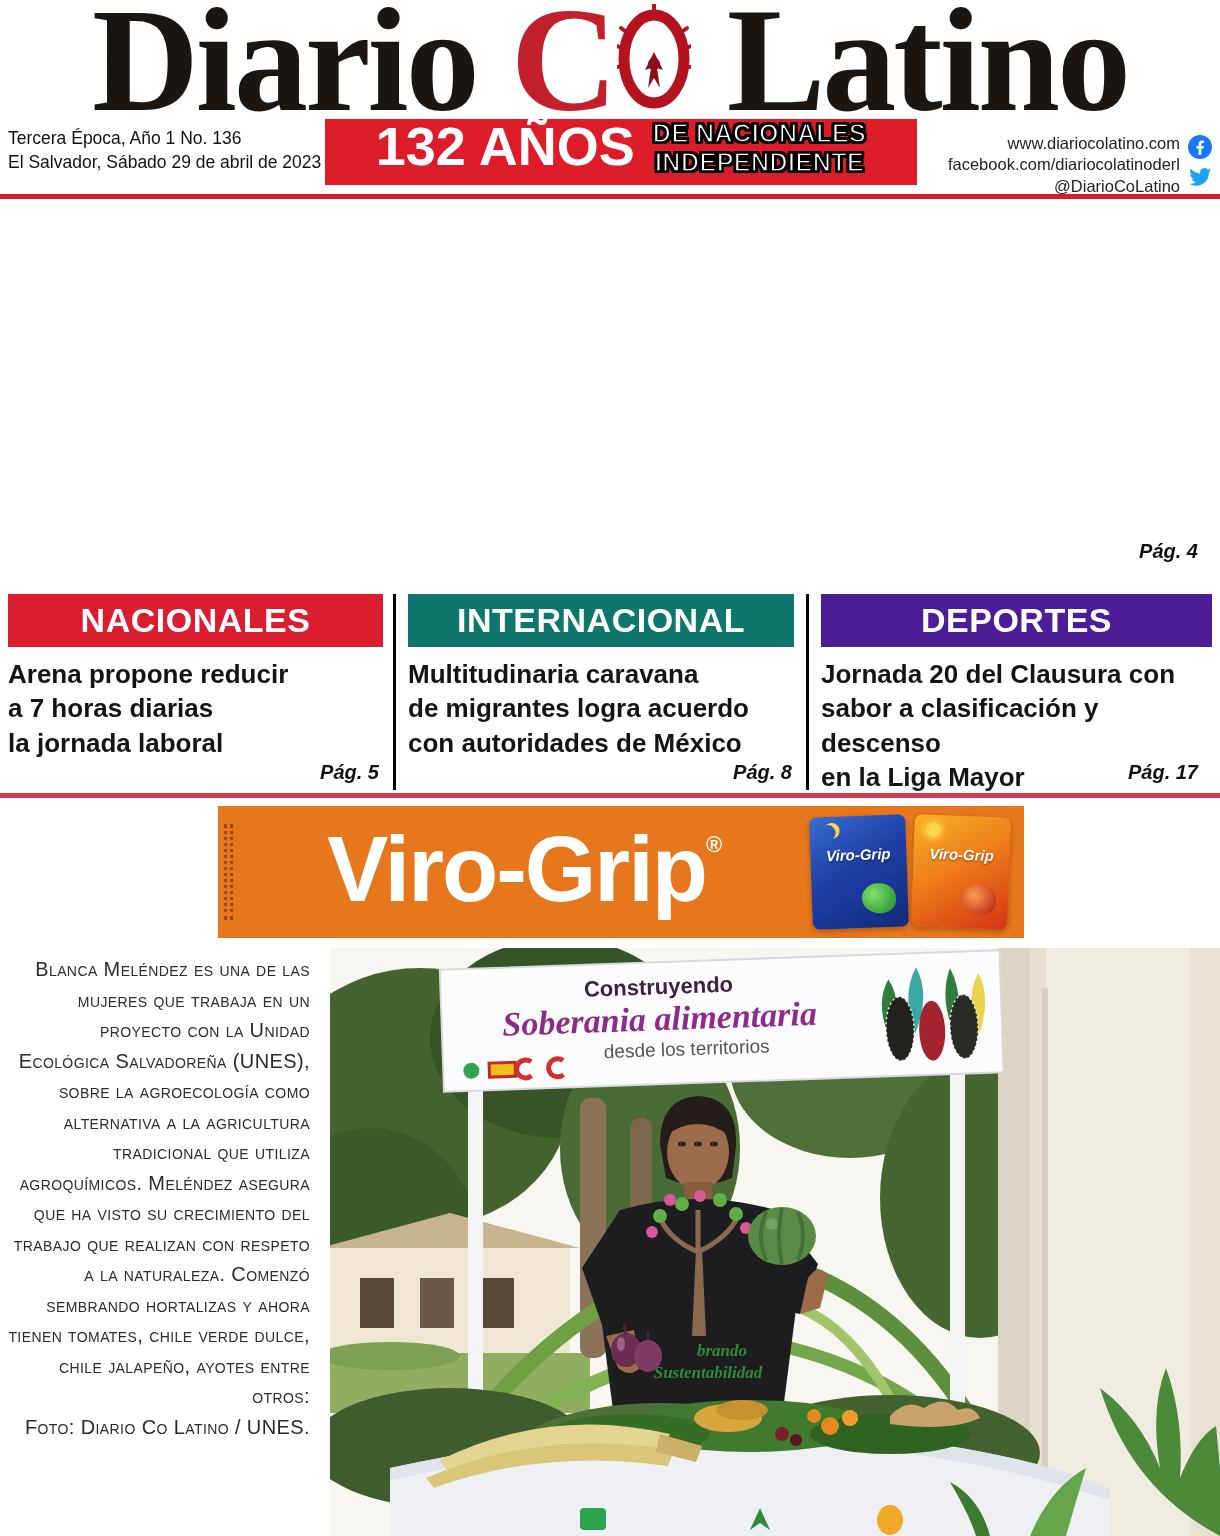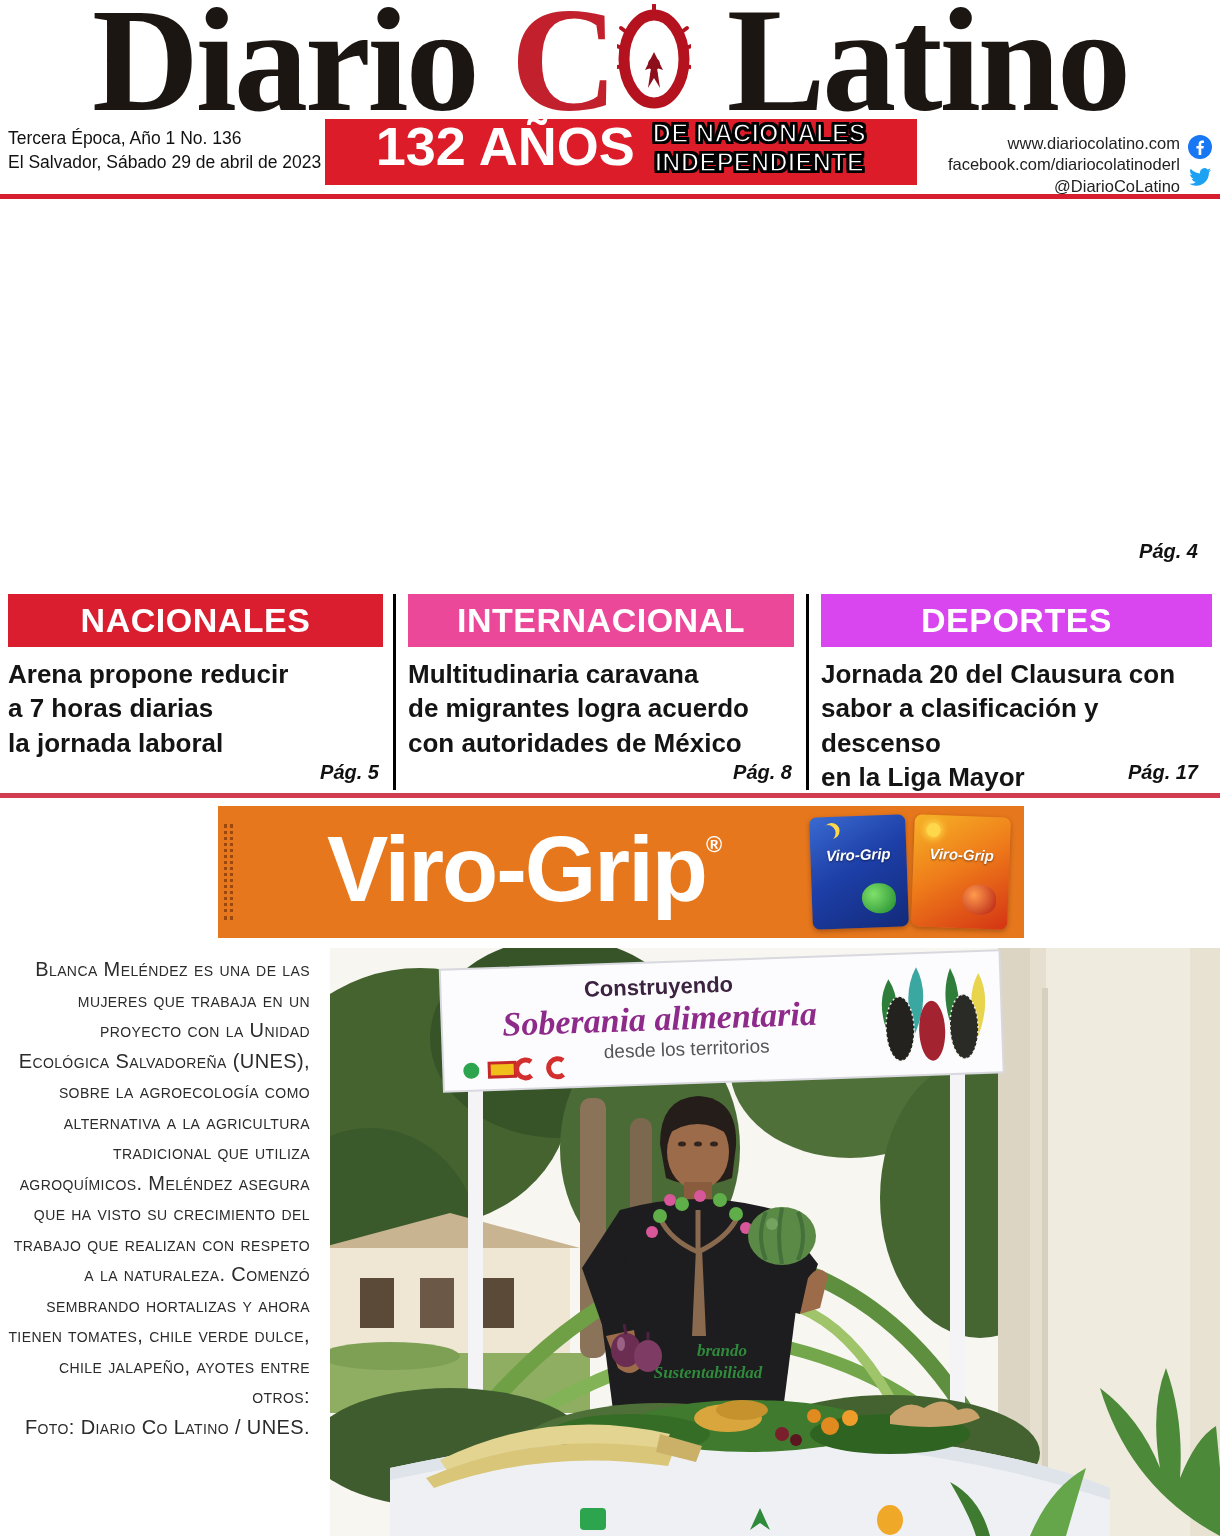--- a/index.html
+++ b/index.html
@@ -190,28 +190,28 @@
 
   <div class="sections-row">
     <div class="section-col c1">
       <div class="section-banner" style="background:#da1e30">NACIONALES</div>
       <div class="section-headline">Arena propone reducir
 a 7 horas diarias
  la jornada laboral</div>
       <div class="section-pageref">Pág. 5</div>
     </div>
     <div class="section-col c2">
-      <div class="section-banner" style="background:#ec4899">INTERNACIONAL</div>
+      <div class="section-banner" style="background:#0f766e">INTERNACIONAL</div>
       <div class="section-headline">Multitudinaria caravana
 de migrantes logra acuerdo
 con autoridades de México</div>
       <div class="section-pageref">Pág. 8</div>
     </div>
     <div class="section-col c3">
-      <div class="section-banner" style="background:#d946ef">DEPORTES</div>
+      <div class="section-banner" style="background:#4c1d95">DEPORTES</div>
       <div class="section-headline">Jornada 20 del Clausura con
 sabor a clasificación y descenso
 en la Liga Mayor</div>
       <div class="section-pageref">Pág. 17</div>
     </div>
   </div>
 
   <div class="rule-mid"></div>
 
   <div class="ad-banner">

